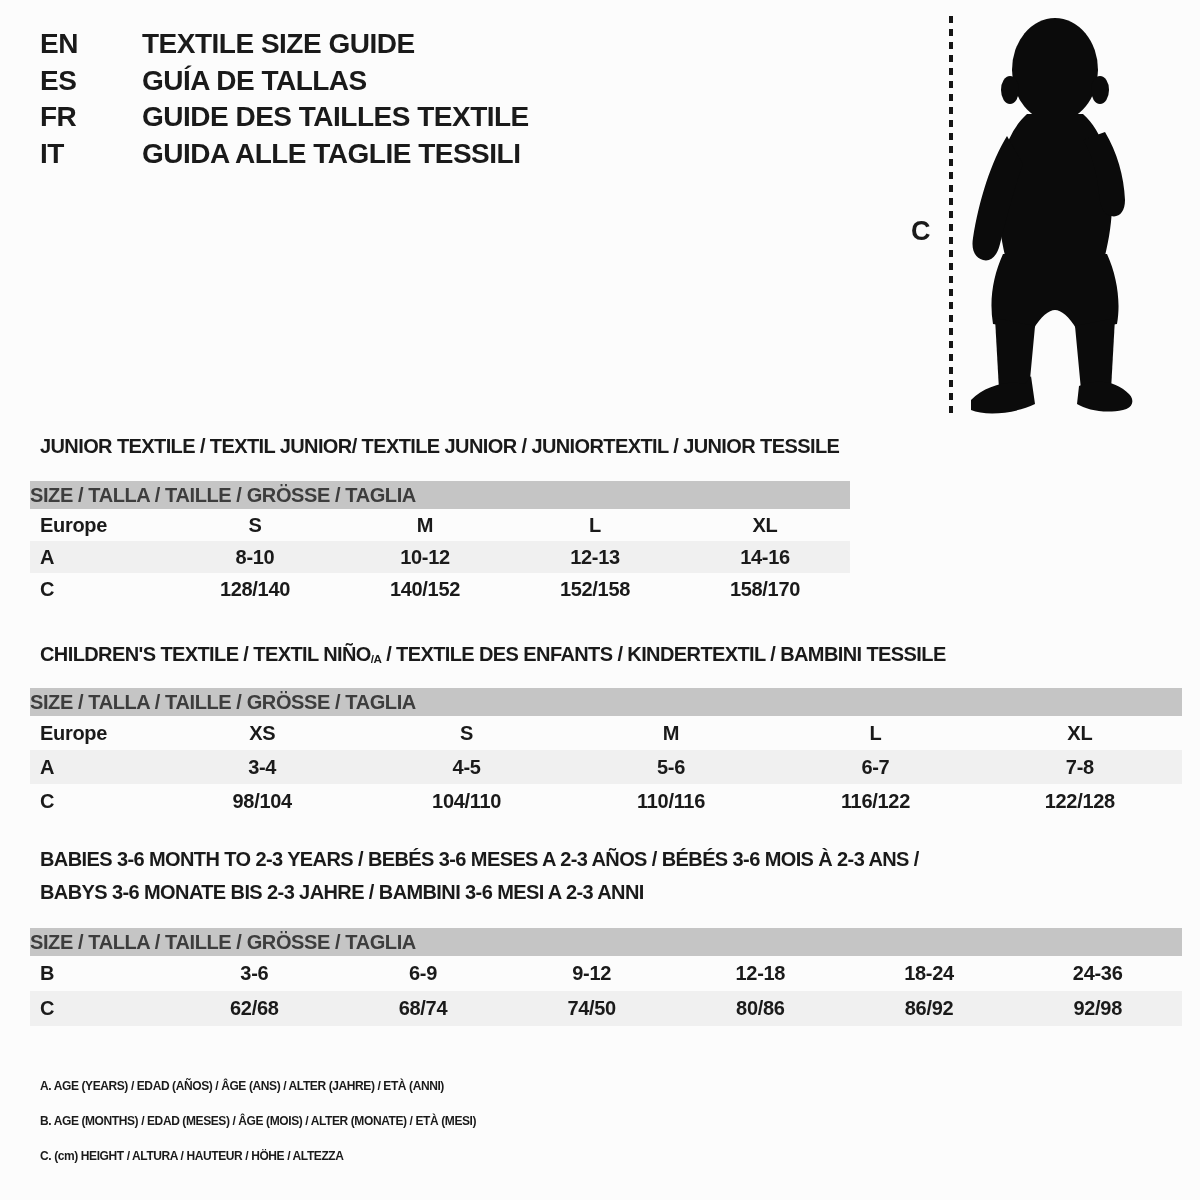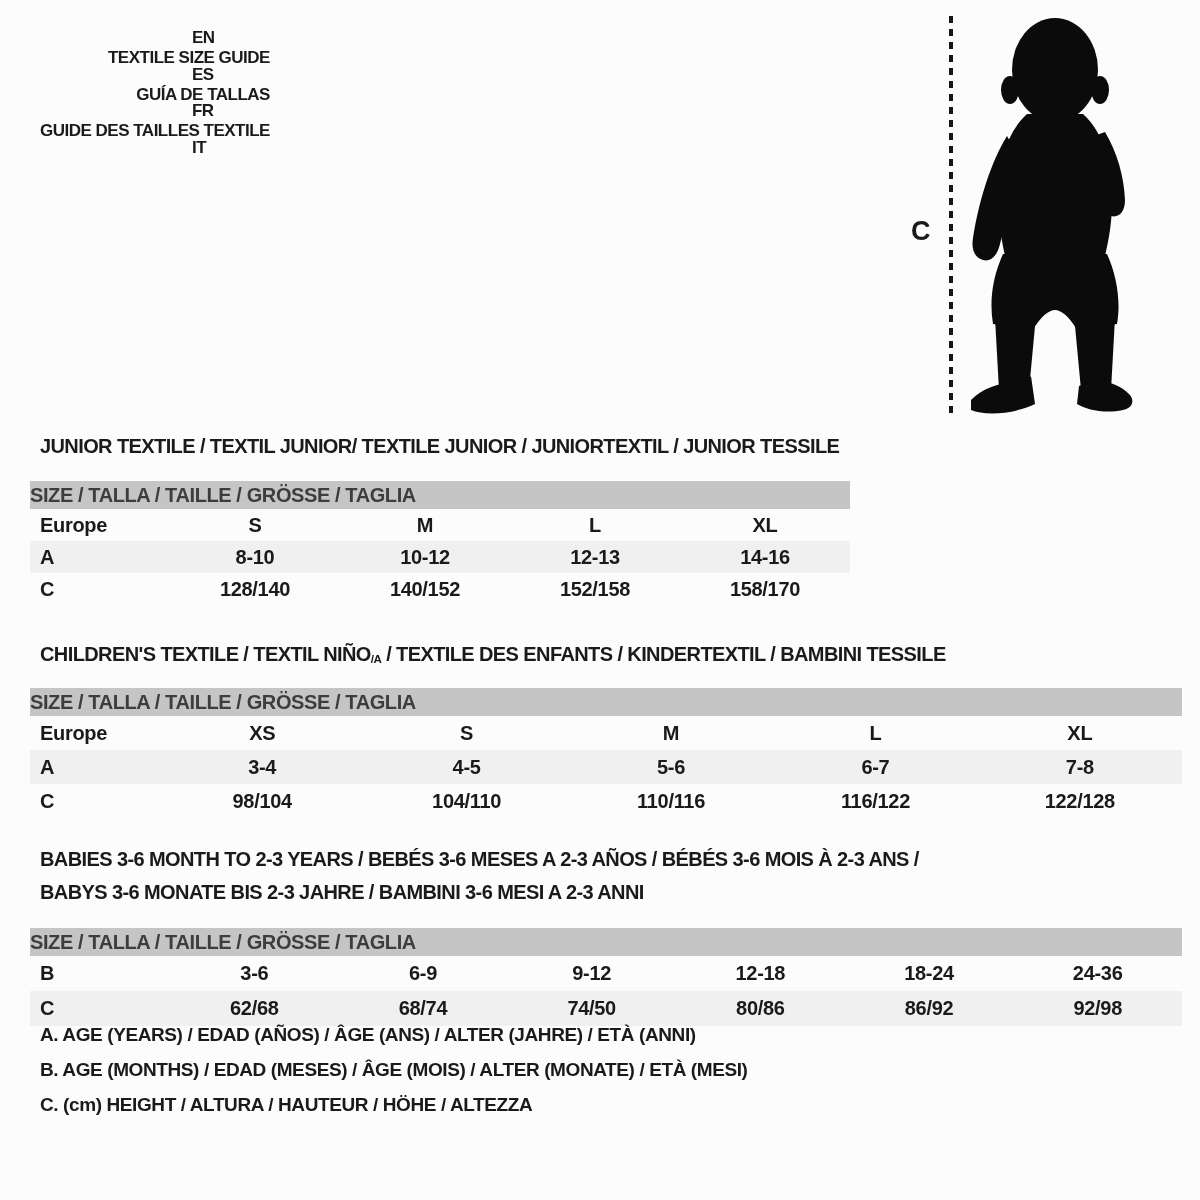--- a/index.html
+++ b/index.html
@@ -7,23 +7,23 @@
     position:relative;
     width:1200px;height:1200px;
     background:#fcfcfc;
     font-family:"Liberation Sans", sans-serif;
     font-weight:bold;
     color:#1a1a1a;
     overflow:hidden;
   }
   
   .lang-block{position:absolute;left:40px;top:28px;}
-  .lang-row{display:flex;align-items:flex-end;height:36.5px;font-size:17px;letter-spacing:-0.5px;flex-direction:column;}
+  .lang-row{display:flex;align-items:flex-start;height:36.5px;font-size:28px;letter-spacing:-0.5px;}
   .lang-code{width:78px;}
-  .lang-label{white-space:nowrap;}
+  .lang-label{white-space:nowrap;margin-left:24px;}
   
   .measure-line{
     position:absolute;left:949px;top:16px;width:4px;height:400px;
     background:repeating-linear-gradient(to bottom,#151515 0 7px,transparent 7px 13px);
   }
   .measure-label{position:absolute;left:911px;top:216px;font-size:27px;}
   .silhouette{position:absolute;left:963px;top:14px;}
   
   .section-title{
     position:absolute;left:40px;font-size:20px;letter-spacing:-0.6px;white-space:nowrap;text-align:center;
@@ -38,21 +38,21 @@
   .t-row{display:flex;align-items:center;font-size:20px;letter-spacing:-0.3px;}
   .t-row.h32{height:32px;} .t-row.h34{height:34px;} .t-row.h35{height:35px;}
   .t-label{padding-left:10px;box-sizing:border-box;}
   .w140{width:140px;} .w130{width:130px;}
   .t-cell{flex:1;text-align:center;}
   .shaded{background:#f0f0f0;}
   .junior-table{top:481px;width:820px;}
   .children-table{top:688px;width:1152px;}
   .babies-table{top:928px;width:1152px;}
   
-  .legend-block{position:absolute;left:40px;top:1017px;font-size:19px;letter-spacing:-0.4px;}
+  .legend-block{position:absolute;left:40px;top:1068px;font-size:12px;letter-spacing:-0.4px;}
   .legend-line{height:35px;display:flex;align-items:center;white-space:nowrap;}
 </style>
 </head>
 <body>
 
 <div class="canvas">
 
   <div class="lang-block">
     <div class="lang-row">
       <span class="lang-code">EN</span>
@@ -61,20 +61,21 @@
     <div class="lang-row">
       <span class="lang-code">ES</span>
       <span class="lang-label">GUÍA DE TALLAS</span>
     </div>
     <div class="lang-row">
       <span class="lang-code">FR</span>
       <span class="lang-label">GUIDE DES TAILLES TEXTILE</span>
     </div>
     <div class="lang-row">
       <span class="lang-code">IT</span>
+      <span class="lang-label">GUIDA ALLE TAGLIE TESSILI</span>
     </div>
   </div>
 
   <div class="measure-line"></div>
   <div class="measure-label">C</div>
   <svg class="silhouette" width="178" height="402" viewBox="0 0 178 402" fill="#0b0b0b" xmlns="http://www.w3.org/2000/svg">
     <ellipse cx="92" cy="56" rx="43" ry="52"></ellipse>
     <ellipse cx="47" cy="76" rx="9" ry="14"></ellipse>
     <ellipse cx="137" cy="76" rx="9" ry="14"></ellipse>
     <path d="M64 100 L120 100 C140 118 148 148 149 178 C150 204 146 226 141 246 L43 246 C38 224 34 202 35 178 C36 148 44 118 64 100 Z"></path>

